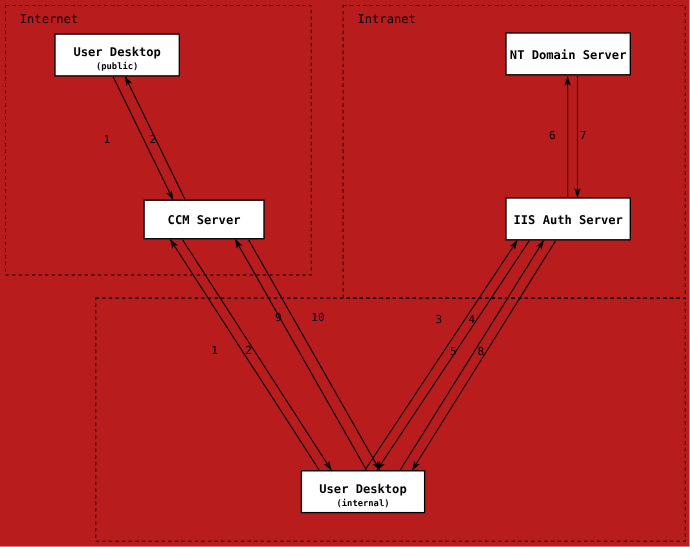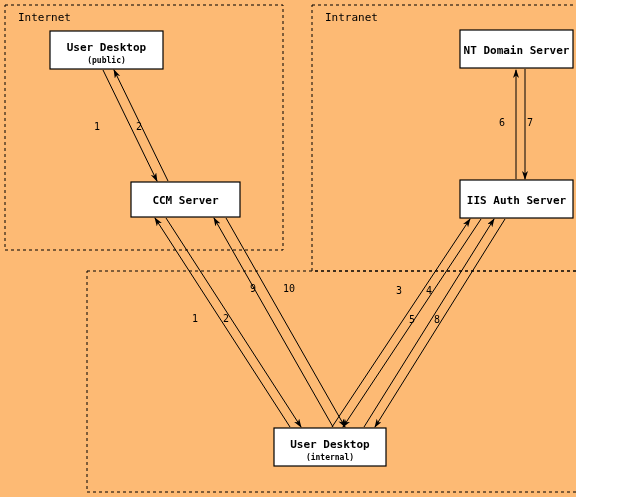--- a/index.html
+++ b/index.html
@@ -2,23 +2,23 @@
 <html><head>
 <meta charset="utf-8">
 <style>
   html, body {
     margin: 0;
     padding: 0;
     background: #ffffff;
   }
   #canvas {
     position: relative;
-    width: 576px;
+    width: 627px;
     height: 497px;
-    background: #fdba74;
+    background: #b91c1c;
     font-family: "DejaVu Sans Mono", "Liberation Mono", monospace;
     overflow: hidden;
   }
   svg#diagram {
     position: absolute;
     left: 0;
     top: 0;
     width: 627px;
     height: 497px;
   }

